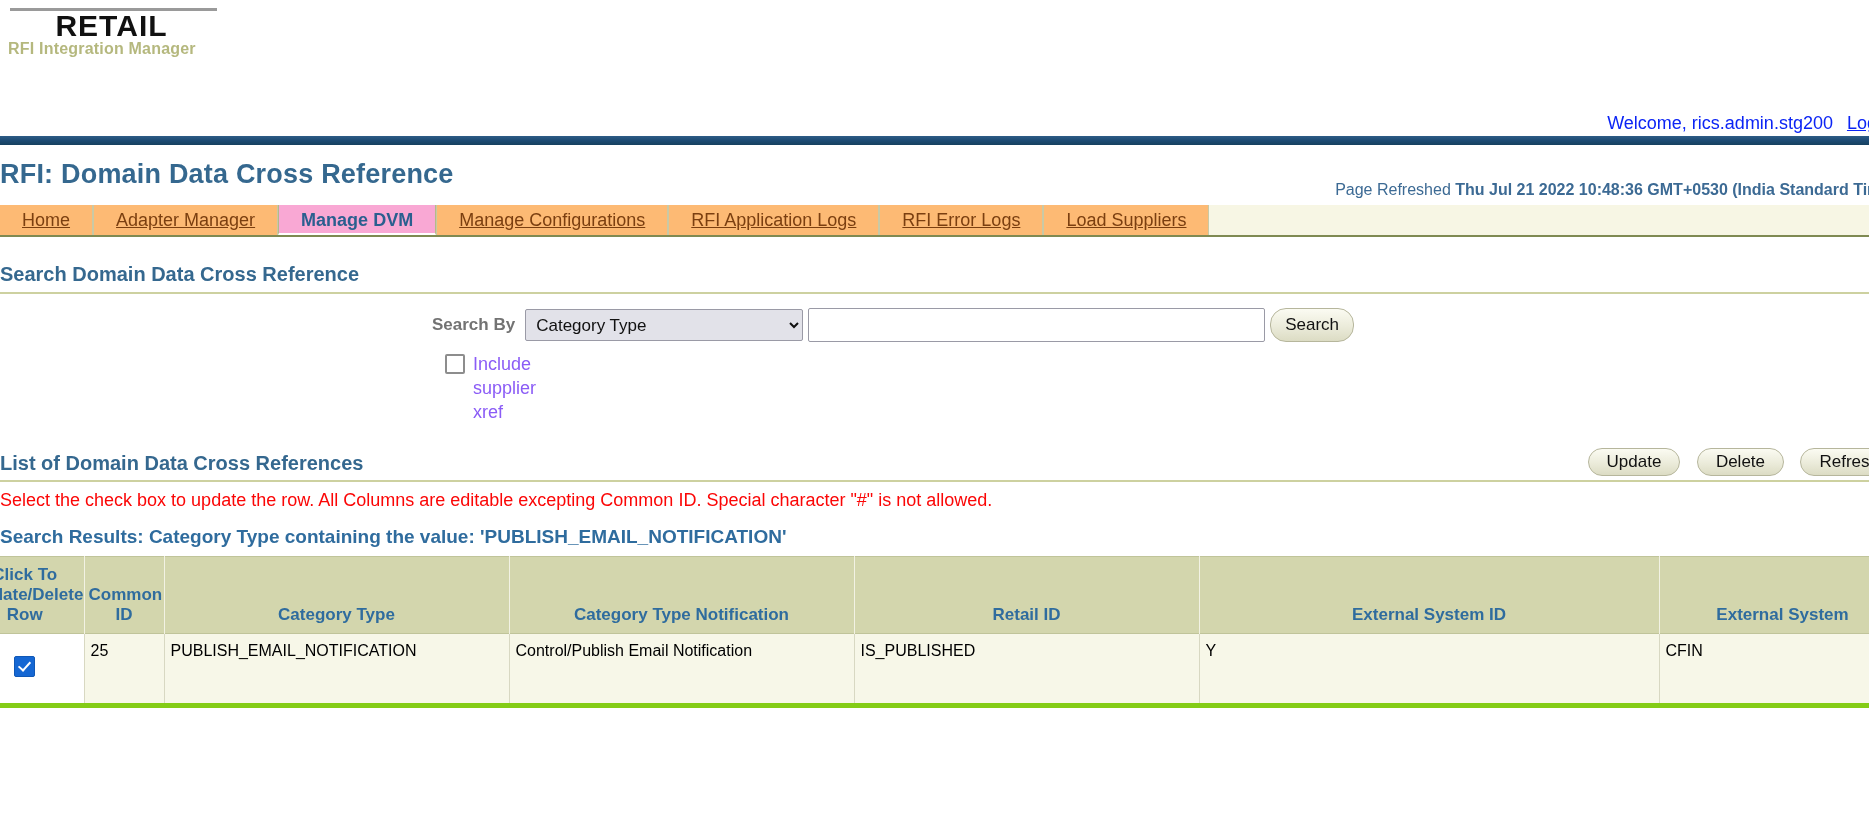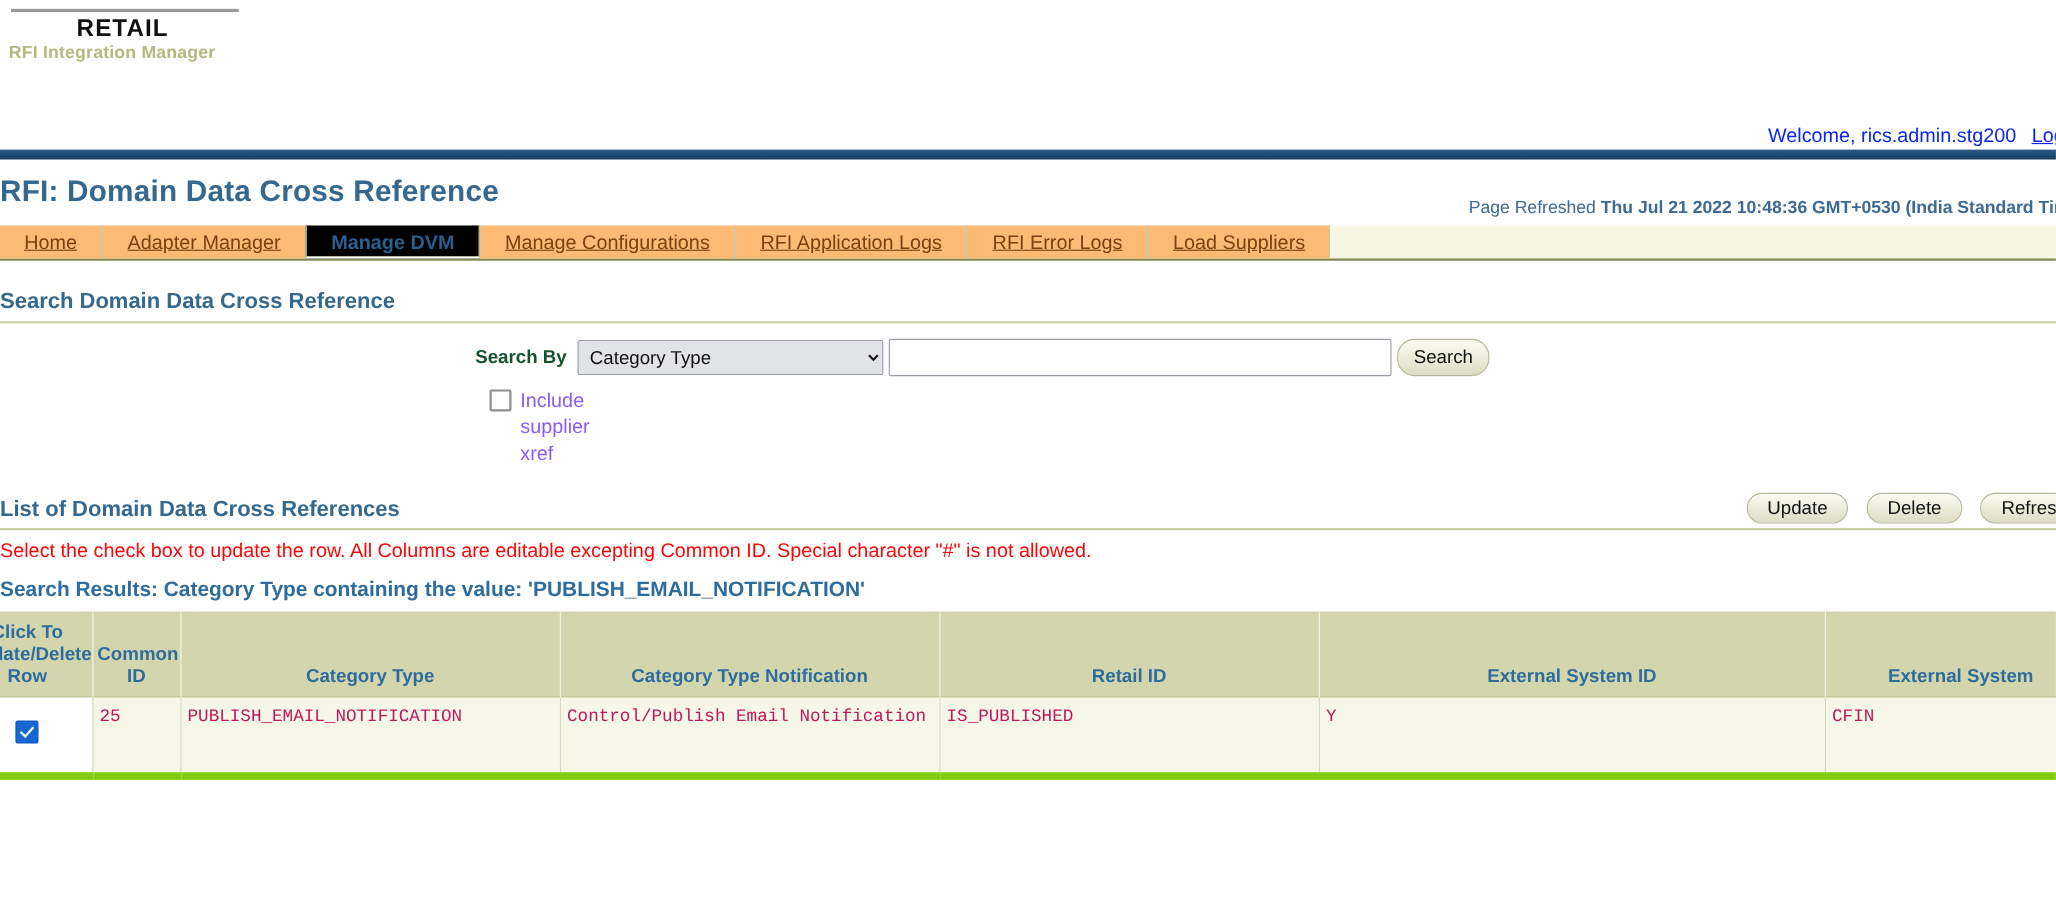--- a/index.html
+++ b/index.html
@@ -45,21 +45,21 @@
   }
   .brand-rule {
     width: 207px;
     height: 3px;
     background: #9a9a9a;
     margin: 2px 0 3px 2px;
   }
   .brand-retail {
     color: #111111;
     font-weight: bold;
-    font-size: 22px;
+    font-size: 30px;
     letter-spacing: 1px;
     text-align: center;
     width: 207px;
     line-height: 24px;
   }
   .brand-sub {
     color: #b5b87e;
     font-weight: bold;
     font-size: 16px;
     width: 215px;
@@ -130,21 +130,21 @@
     text-decoration: underline;
     box-sizing: border-box;
     vertical-align: top;
     cursor: pointer;
     background: #fdba74;
     border-left: 1px solid #c9c9a5;
     border-right: 1px solid #c9c9a5;
   }
   .tab:first-child { border-left: none; }
   .tab.active {
-    background: #000000;
+    background: #f9a8d4;
     color: #2a5f8f;
     font-weight: bold;
     text-decoration: none;
     border-left: 1px solid #b5ba88;
     border-right: 1px solid #b5ba88;
     border-bottom: 2px solid #ffffff;
     margin-bottom: -2px;
   }
 
   
@@ -163,21 +163,21 @@
   
   .search-area {
     padding: 14px 0 10px 0;
   }
   .search-row {
     display: flex;
     align-items: center;
     padding-left: 466px;
   }
   .search-by-label {
-    color: #14532d;
+    color: #737373;
     font-weight: bold;
     font-size: 17px;
     margin-right: 10px;
   }
   select.search-select {
     width: 278px;
     height: 32px;
     font-size: 17px;
     font-family: "Liberation Sans", sans-serif;
     background: #e2e2e9;
@@ -282,24 +282,24 @@
     padding: 8px 4px 8px 4px;
     height: 62px;
     border-right: 1px solid #f2f2e4;
     border-top: 1px solid #c0c49a;
     box-sizing: border-box;
   }
   table.dvm td {
     background: #f7f7e8;
     border-right: 1px solid #d8d8c2;
     border-top: 1px solid #c0c49a;
-    border-bottom: 7px solid #84cc16;
-    font-family: Liberation Mono, monospace;
+    border-bottom: 5px solid #84cc16;
+    font-family: Liberation Sans, sans-serif;
     font-size: 16px;
-    color: #be185d;
+    color: #000000;
     vertical-align: top;
     padding: 8px 6px;
     height: 72px;
     box-sizing: border-box;
     word-break: break-word;
   }
   table.dvm td.check-cell {
     background: #ffffff;
     text-align: center;
     vertical-align: middle;

